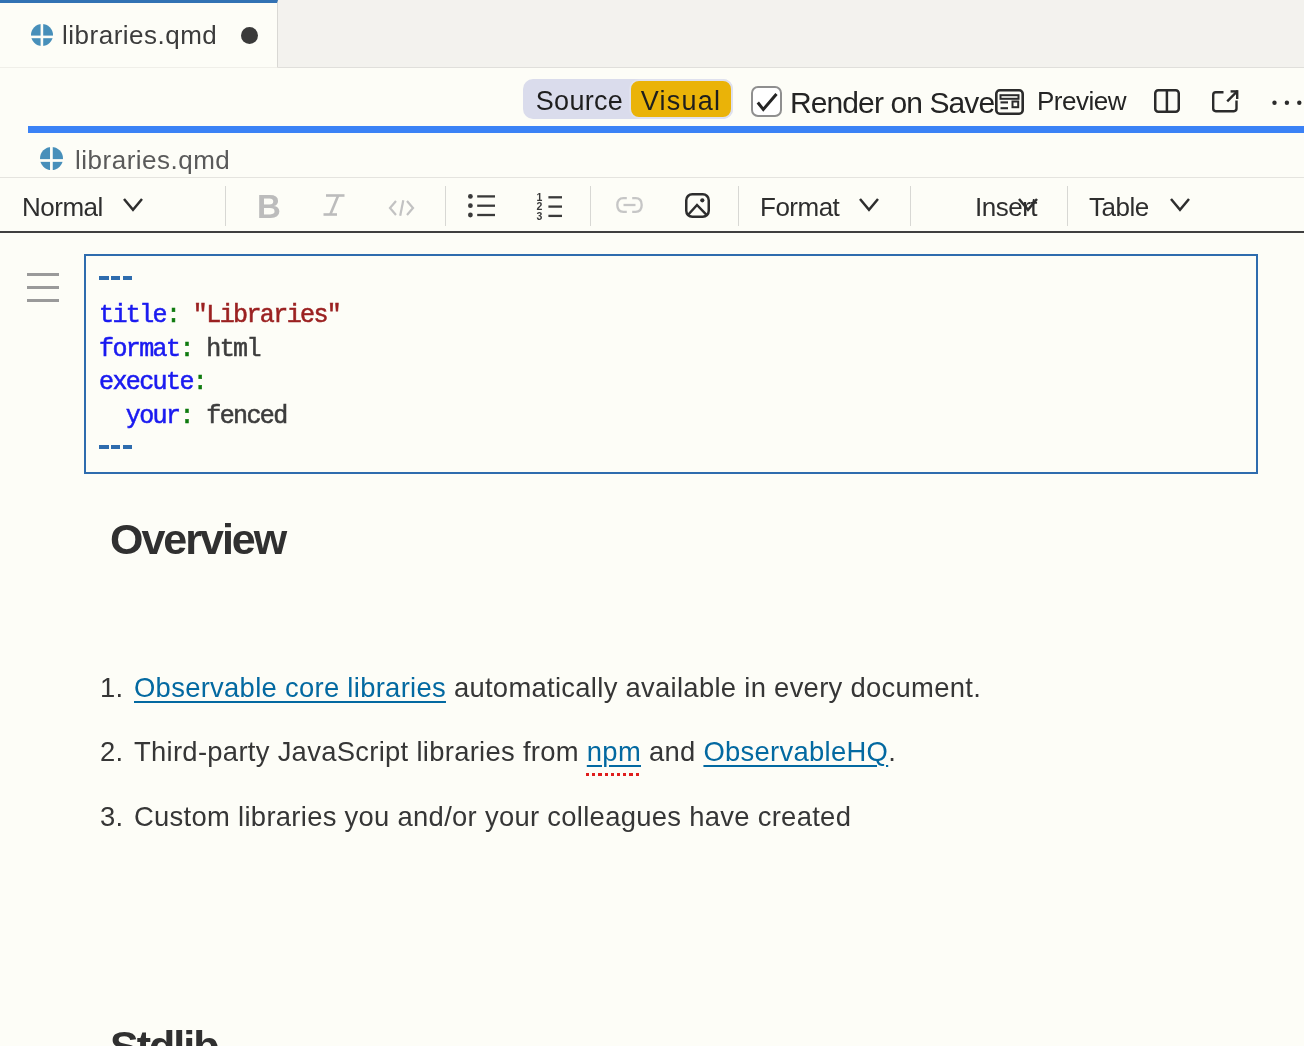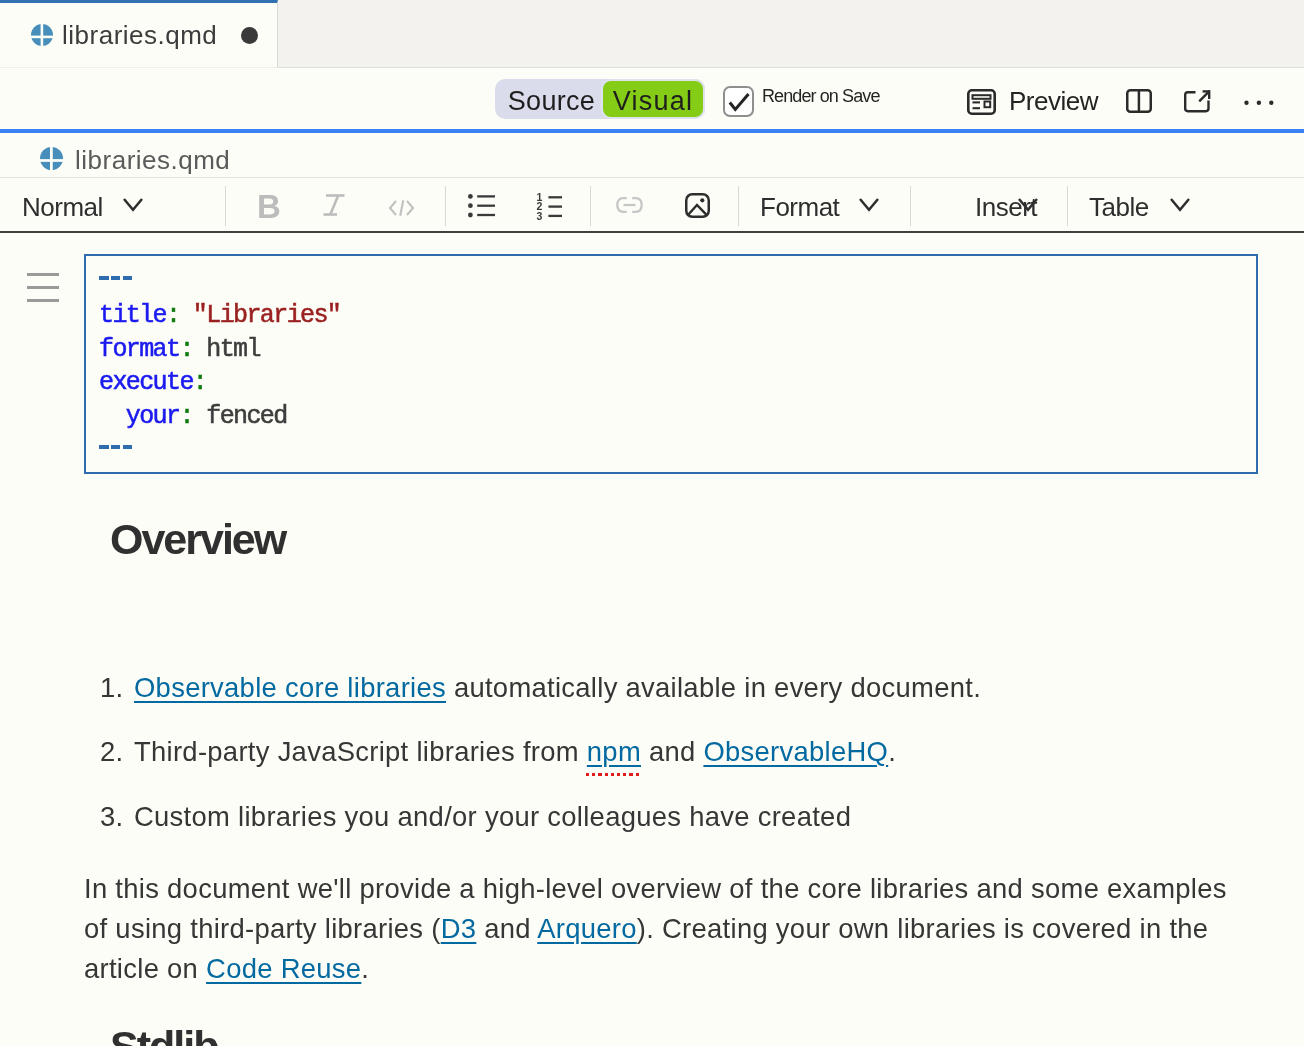--- a/index.html
+++ b/index.html
@@ -8,30 +8,30 @@
 
 
 .tabbar { height:68px; display:flex; }
 .tab { width:278px; background:#fdfdf7; border-top:3px solid #3272b4;
   border-right:1px solid #d9d8d4; border-bottom:1px solid #f0efe9; display:flex; align-items:center; padding-left:31px; }
 .tab .fname { font-size:26px; letter-spacing:0.5px; color:#3c3c3c; margin-left:9px; }
 .tab .dot { width:17px; height:17px; border-radius:50%; background:#3a3a3a; margin-left:24px; }
 .tabrest { flex:1; background:#f3f2ee; border-bottom:1px solid #e0dfdb; }
 
 
-.toolbar { position:relative; height:65px; border-bottom:4px solid #3b82f6; }
+.toolbar { position:relative; height:65px; border-bottom:7px solid #3b82f6;margin-left:28px; }
 .seg { position:absolute; left:495px; top:11px; width:210px; height:40px;
   background:#dadcec; border-radius:10px; display:flex; align-items:center; }
 .seg .src { width:106px; text-align:center; font-size:27px; letter-spacing:0.3px; color:#1e1e1e; padding-left:7px; padding-top:5px; }
-.seg .vis { width:104px; height:40px; background:#84cc16; border:2px solid #dfe1ef;
+.seg .vis { width:104px; height:40px; background:#eab308; border:2px solid #dfe1ef;
   border-radius:10px; display:flex; align-items:center; justify-content:center;
   font-size:27px; letter-spacing:1.2px; color:#1e1e1e; padding-top:5px; }
 .cbx { position:absolute; left:723px; top:18px; width:31px; height:31px;
   border:2px solid #8f8f8f; border-radius:7px; background:#fff; }
-.ros { position:absolute; left:762px; top:18px; font-size:18px; letter-spacing:-0.9px; color:#242424; }
+.ros { position:absolute; left:762px; top:18px; font-size:30px; letter-spacing:-0.9px; color:#242424; }
 .pvtxt { position:absolute; left:1009px; top:18px; font-size:26px; letter-spacing:-0.5px; color:#242424; }
 .icon { position:absolute; }
 
 
 .crumb { position:relative; height:45px; border-bottom:1px solid #e5e4df; }
 .crumb .fname { position:absolute; left:75px; top:12px; font-size:26px; letter-spacing:0.5px; color:#5a5a5a; }
 
 
 .fbar { position:relative; height:55px; border-bottom:2px solid #404040;
   font-size:26px; color:#2e2e2e; }
@@ -193,16 +193,15 @@
 &nbsp;</div>
   <div class="dashline" style="top:42.5px;"></div>
   <div class="dashline" style="top:211.5px;"></div>
 
   <h2 style="top:282px;">Overview</h2>
 
   <div class="body-text" style="left:100px; top:435px; padding-left:34px;"><span class="num">1.</span><a>Observable core libraries</a> automatically available in every document.</div>
   <div class="body-text" style="left:100px; top:499px; padding-left:34px;"><span class="num">2.</span>Third-party JavaScript libraries from <a class="npm">npm</a> and <a>ObservableHQ</a>.</div>
   <div class="body-text" style="left:100px; top:564px; padding-left:34px;"><span class="num">3.</span>Custom libraries you and/or your colleagues have created</div>
 
-  <div class="body-text" style="top:636px;">In this document we'll provide a high-level overview of the core libraries and some examples<br>of using third-party libraries (<a>D3</a> and <a>Arquero</a>). Creating your own libraries is covered in the<br>article on <a>Code Reuse</a>.</div>
 
   <h2 style="top:789px;">Stdlib</h2>
 </div>
 
 </body></html>

